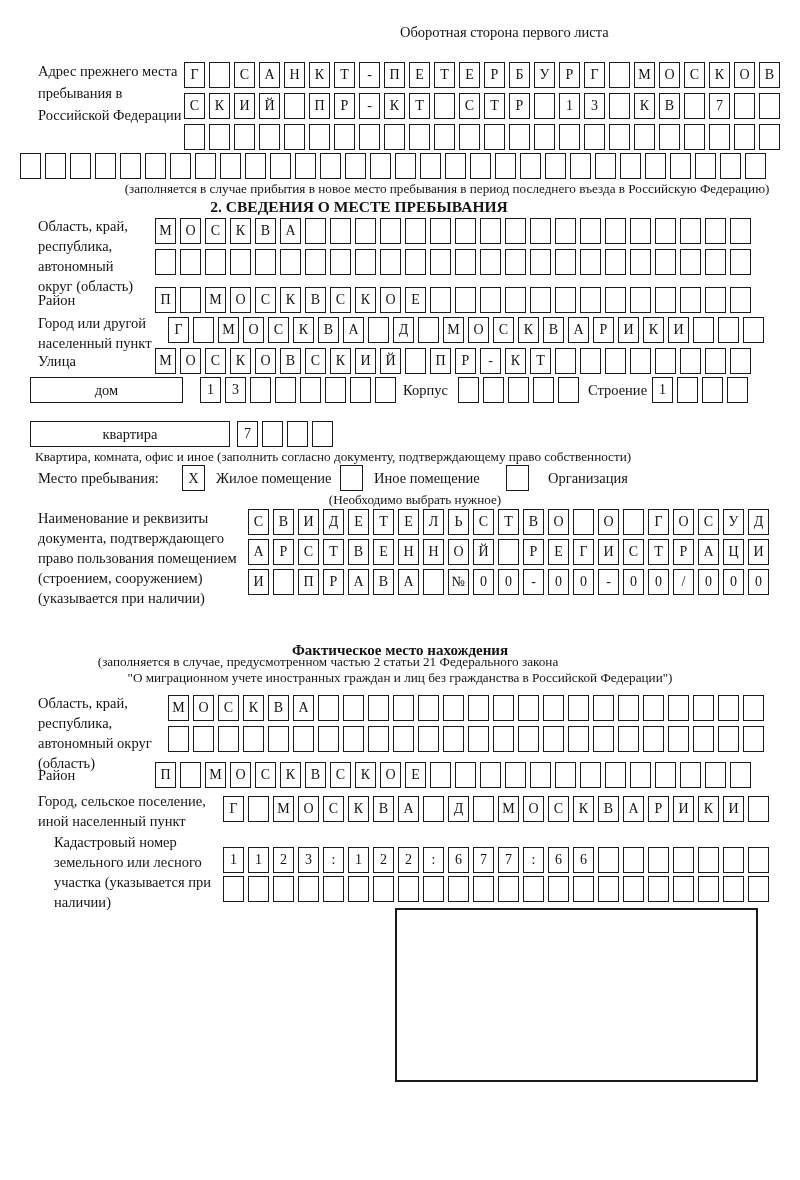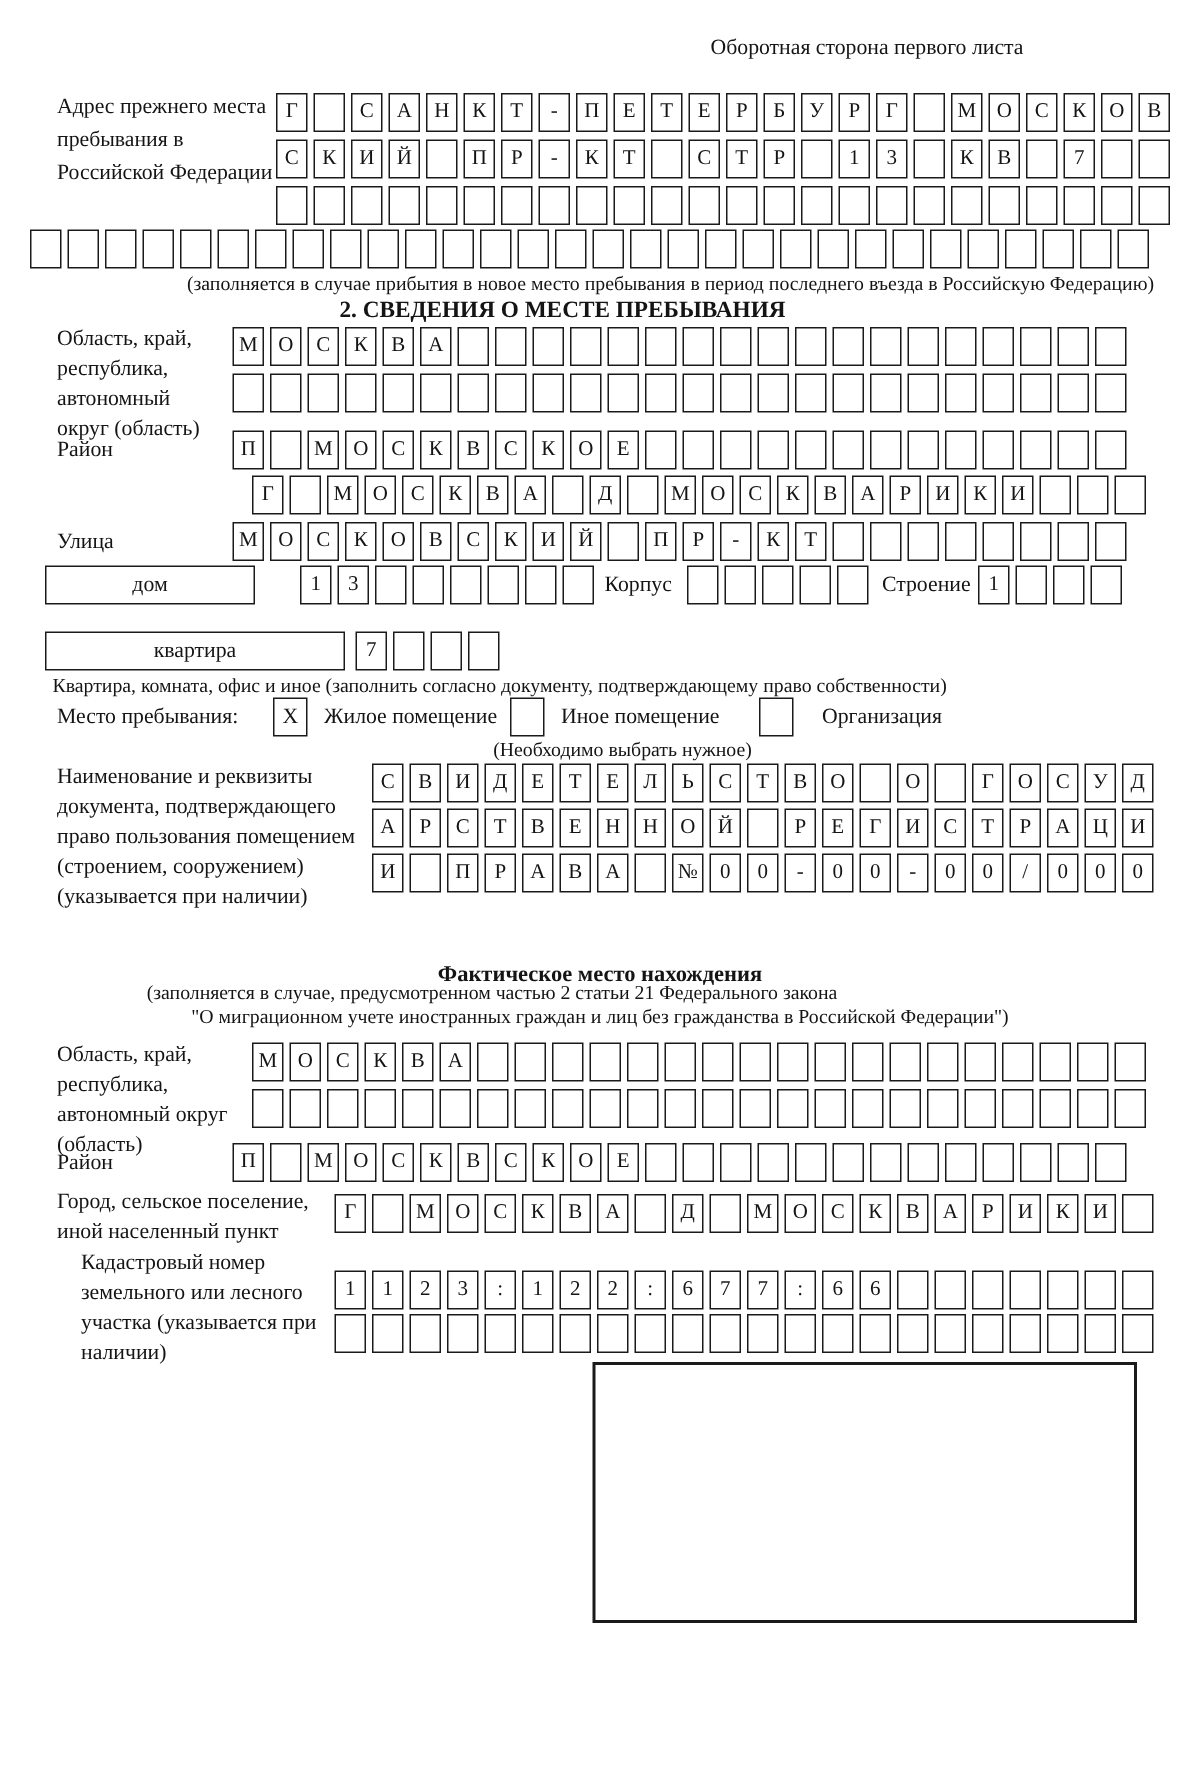--- a/index.html
+++ b/index.html
@@ -3,21 +3,21 @@
 <meta charset="utf-8">
 <style>
   html,body{margin:0;padding:0;background:#fff;}
   .page{position:relative;width:800px;height:1180px;background:#ffffff;
         font-family:"Liberation Serif","DejaVu Serif",serif;color:#141414;overflow:hidden;}
   .abs{position:absolute;}
   .label{font-size:14.5px;line-height:20px;}
   .label.tall{line-height:22px;}
   .note{font-size:13.2px;line-height:16px;}
   .center{text-align:center;}
-  .right{text-align:center;font-family:Liberation Serif, serif;}
+  .right{text-align:left;font-family:Liberation Serif, serif;}
   .heading{font-size:15.5px;font-weight:bold;}
   .cells{display:flex;gap:4px;}
   .cell{width:21px;height:26px;border:1.7px solid #1a1a1a;box-sizing:border-box;flex:0 0 auto;
         display:flex;align-items:center;justify-content:center;font-size:14px;line-height:1;}
   .fieldbox{border:1.7px solid #1a1a1a;height:26px;box-sizing:border-box;
         display:flex;align-items:center;justify-content:center;font-size:14.5px;}
   .checkbox{width:23px;height:26px;border:1.7px solid #1a1a1a;box-sizing:border-box;
         display:flex;align-items:center;justify-content:center;font-size:14.5px;}
   .bigbox{border:2px solid #1a1a1a;box-sizing:border-box;background:#fff;}
   .caption{font-size:13.4px;line-height:18.5px;}
@@ -135,21 +135,21 @@
       <span class="cell"></span>
       <span class="cell"></span>
       <span class="cell"></span>
       <span class="cell"></span>
       <span class="cell"></span>
       <span class="cell"></span>
       <span class="cell"></span>
     </div>
   <div class="abs note center" style="left:0;top:181px;width:800px;padding-left:47px;">(заполняется в случае прибытия в новое место пребывания в период последнего въезда в Российскую Федерацию)</div>
 
-  <div class="abs heading center" style="left:16px;top:198px;width:718px;">2. СВЕДЕНИЯ О МЕСТЕ ПРЕБЫВАНИЯ</div>
+  <div class="abs heading center" style="left:0;top:198px;width:718px;">2. СВЕДЕНИЯ О МЕСТЕ ПРЕБЫВАНИЯ</div>
 
   <div class="abs label" style="left:38px;top:216px;width:110px;">Область, край, республика, автономный округ (область)</div>
   <div class="abs cells" style="left:155px;top:218px;">
       <span class="cell">М</span>
       <span class="cell">О</span>
       <span class="cell">С</span>
       <span class="cell">К</span>
       <span class="cell">В</span>
       <span class="cell">А</span>
       <span class="cell"></span>
@@ -219,20 +219,21 @@
       <span class="cell"></span>
       <span class="cell"></span>
       <span class="cell"></span>
       <span class="cell"></span>
       <span class="cell"></span>
       <span class="cell"></span>
       <span class="cell"></span>
       <span class="cell"></span>
     </div>
 
+  <div class="abs label" style="left:38px;top:313px;width:135px;">Город или другой населенный пункт</div>
   <div class="abs cells" style="left:168px;top:317px;">
       <span class="cell">Г</span>
       <span class="cell"></span>
       <span class="cell">М</span>
       <span class="cell">О</span>
       <span class="cell">С</span>
       <span class="cell">К</span>
       <span class="cell">В</span>
       <span class="cell">А</span>
       <span class="cell"></span>
@@ -274,21 +275,21 @@
       <span class="cell"></span>
       <span class="cell"></span>
       <span class="cell"></span>
       <span class="cell"></span>
       <span class="cell"></span>
       <span class="cell"></span>
       <span class="cell"></span>
       <span class="cell"></span>
     </div>
 
-  <div class="abs fieldbox" style="left:30px;top:377px;width:140px;">дом</div>
+  <div class="abs fieldbox" style="left:30px;top:377px;width:153px;">дом</div>
   <div class="abs cells" style="left:200px;top:377px;">
       <span class="cell">1</span>
       <span class="cell">3</span>
       <span class="cell"></span>
       <span class="cell"></span>
       <span class="cell"></span>
       <span class="cell"></span>
       <span class="cell"></span>
       <span class="cell"></span>
     </div>

